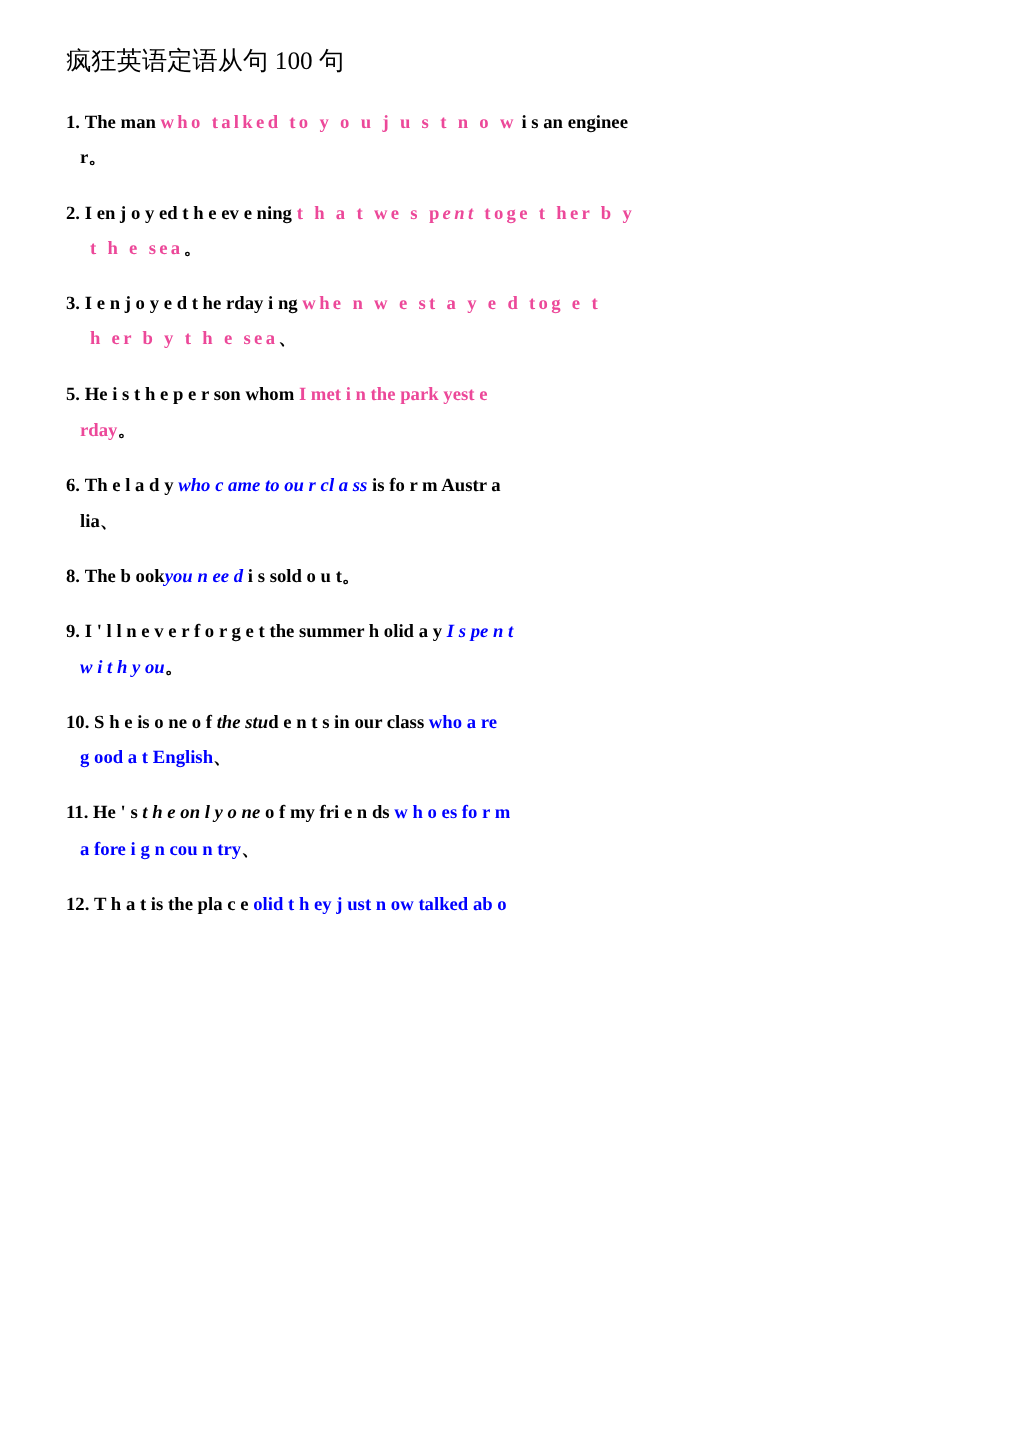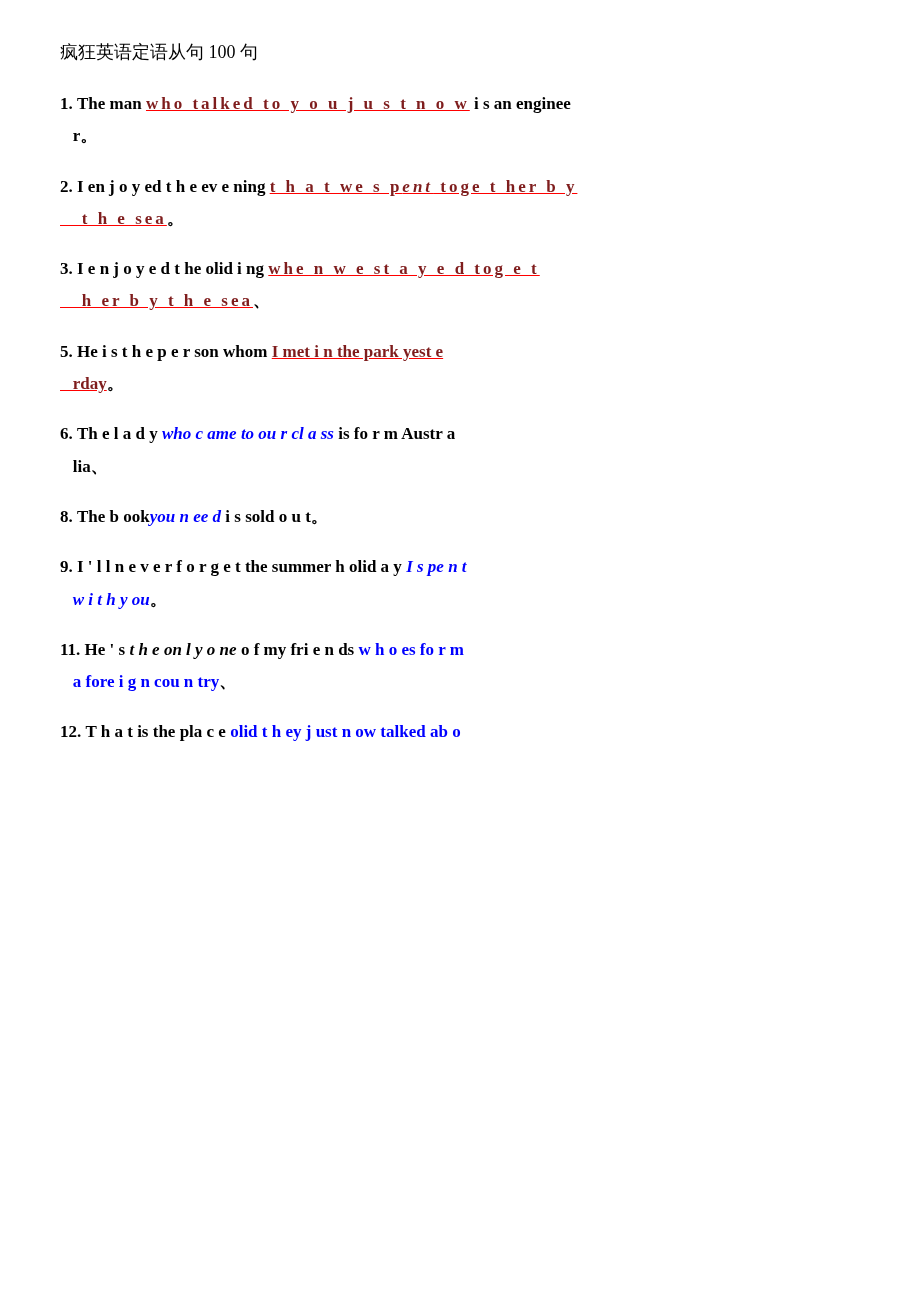--- a/index.html
+++ b/index.html
@@ -5,37 +5,36 @@
     * { margin: 0; padding: 0; box-sizing: border-box; }
     body {
       background: #fff;
       font-family: "Times New Roman", Times, serif;
       padding: 40px 60px;
       width: 920px;
       min-height: 1302px;
       color: #000;
     }
     .page-title {
-      font-size: 18px;
+      font-size: 23px;
       margin-bottom: 24px;
       color: #000;
     }
     .sentence {
       margin-bottom: 18px;
       font-size: 17px;
       line-height: 1.9;
     }
     .sentence-num {
       font-weight: bold;
       color: #000;
     }
     
     .red-underline {
-      color: #7f1d1d;
-      text-decoration: underline;
+      color: #ec4899;
       text-decoration-color: red;
     }
     
     .blue-underline {
       color: blue;
       text-decoration-color: blue;
     }
     
     .bold {
       font-weight: bold;
@@ -64,21 +63,21 @@
     <span class="bold black"> The  man </span><span class="red-underline bold spaced">who talked to  y o u j u s t n o w</span><span class="bold black">  i s   an enginee<br>&nbsp;&nbsp;&nbsp;r。</span>
   </div>
 
   <div class="sentence">
     <span class="sentence-num bold">2.</span>
     <span class="bold black"> I en j o y ed  t h e   ev e ning </span><span class="red-underline bold spaced">t h a t   we s p<span class="ital">ent</span> toge t her  b y<br>&nbsp;&nbsp;&nbsp;t h e sea</span><span class="bold black">。</span>
   </div>
 
   <div class="sentence">
     <span class="sentence-num bold">3.</span>
-    <span class="bold black"> I e n j o y e d   t he olid i ng  </span><span class="red-underline bold spaced">whe n  w e  st a y e d tog e t<br>&nbsp;&nbsp;&nbsp;h er  b y   t h e sea</span><span class="bold black">、</span>
+    <span class="bold black"> I e n j o y e d   t he rday i ng  </span><span class="red-underline bold spaced">whe n  w e  st a y e d tog e t<br>&nbsp;&nbsp;&nbsp;h er  b y   t h e sea</span><span class="bold black">、</span>
   </div>
 
 
   <div class="sentence">
     <span class="sentence-num bold">5.</span>
     <span class="bold black"> He   i s  t h e p e r son  <span style="color:#000; text-decoration:none;margin-top:28px;">whom</span>  </span><span class="red-underline bold">I met  i n the park  yest e<br>&nbsp;&nbsp;&nbsp;rday</span><span class="bold black">。</span>
   </div>
 
   <div class="sentence">
     <span class="sentence-num bold">6.</span>
@@ -89,20 +88,24 @@
   <div class="sentence">
     <span class="sentence-num bold">8.</span>
     <span class="bold black"> The  b ook</span><span class="blue-underline bold ital">you  n ee d</span><span class="bold black">  i s  sold  o u t。</span>
   </div>
 
   <div class="sentence">
     <span class="sentence-num bold">9.</span>
     <span class="bold black"> I ' l l  n e v e r  f o r g e t the summer  h olid a y  </span><span class="blue-underline bold ital">I  s pe n t<br>&nbsp;&nbsp;&nbsp;w i t h  y ou</span><span class="bold black">。</span>
   </div>
 
+  <div class="sentence">
+    <span class="sentence-num bold">10.</span>
+    <span class="bold black">S h e is  o ne  o f  <span class="ital">the  stu</span>d e n t s  in our class  </span><span class="blue-underline bold">who   a re<br>&nbsp;&nbsp;&nbsp;g ood a t  English</span><span class="bold black">、</span>
+  </div>
 
   <div class="sentence">
     <span class="sentence-num bold">11.</span>
     <span class="bold black">He ' s  <span class="ital">t h e   on l y  o ne</span>  o f my fri e n ds  </span><span class="blue-underline bold">w h o  es  fo r m<br>&nbsp;&nbsp;&nbsp;a fore i g n cou n try</span><span class="bold black">、</span>
   </div>
 
   <div class="sentence">
     <span class="sentence-num bold">12.</span>
     <span class="bold black">T h a t  is the  pla c e  </span><span class="blue-underline bold">olid t h ey  j ust  n ow talked  ab o</span>
   </div>

